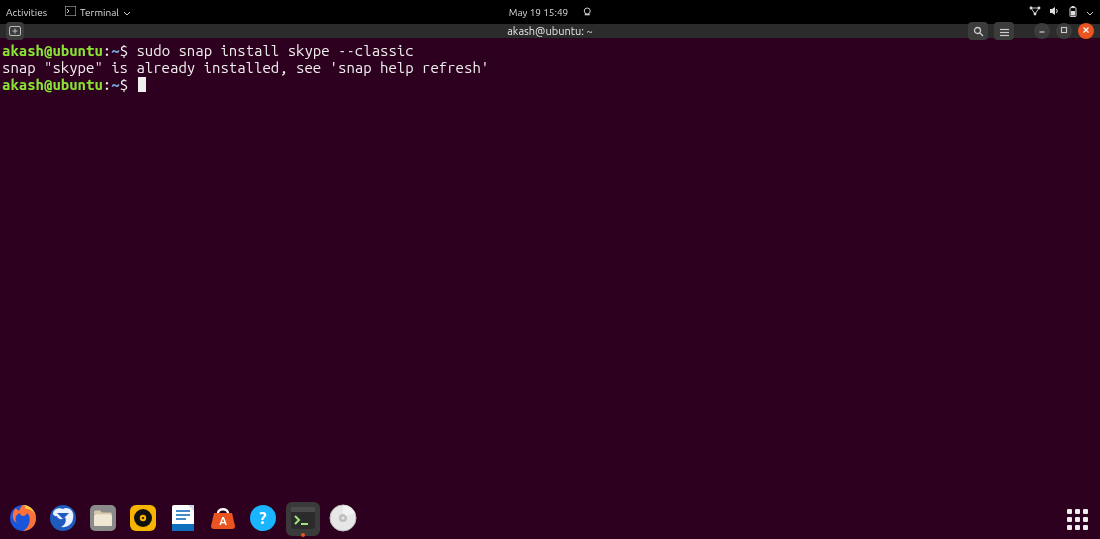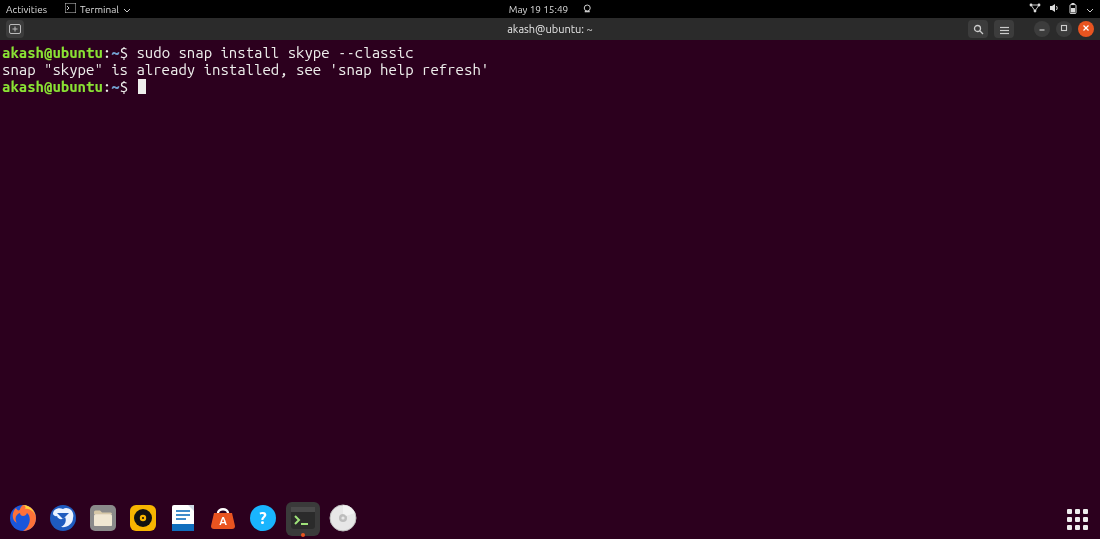--- a/index.html
+++ b/index.html
@@ -1,28 +1,28 @@
 <!DOCTYPE html>
 <html><head>
 <meta charset="utf-8">
 <style>
   * { margin: 0; padding: 0; box-sizing: border-box; }
   html, body { width: 1100px; height: 539px; overflow: hidden; font-family: Ubuntu, "Segoe UI", sans-serif; }
   body { background: #1a1a1a; color: #ddd; display: flex; flex-direction: column; }
 
   
-  .topbar { height: 18px; background: #000; color: #ddd; display: flex; align-items: center; font-size: 10px; padding: 0 6px; position: relative; }
+  .topbar { height: 24px; background: #000; color: #ddd; display: flex; align-items: center; font-size: 10px; padding: 0 6px; position: relative; }
   .topbar .left  { display: flex; align-items: center; gap: 18px; }
   .topbar .center{ position: absolute; left: 50%; transform: translateX(-50%); display: flex; align-items: center; gap: 14px; white-space: nowrap; }
   .topbar .right { margin-left: auto; display: flex; align-items: center; gap: 8px; }
   .topbar .item  { display: flex; align-items: center; gap: 4px; }
   .ico { display: inline-block; }
 
   
-  .titlebar { height: 22px; background: #2b2b2b; display: flex; align-items: center; padding: 0 6px; position: relative; }
+  .titlebar { height: 14px; background: #2b2b2b; display: flex; align-items: center; padding: 0 6px; position: relative; }
   .tb-btn { width: 18px; height: 18px; border-radius: 4px; background: #3c3c3c; display: flex; align-items: center; justify-content: center; margin-right: 4px; }
   .tb-btn.pill { border-radius: 4px; }
   .titlebar .wtitle { position: absolute; left: 50%; transform: translateX(-50%); font-size: 11px; color: #e6e6e6; }
   .titlebar .wcontrols { margin-left: auto; display: flex; align-items: center; gap: 6px; }
   .wc { width: 16px; height: 16px; border-radius: 50%; background: #3c3c3c; display: flex; align-items: center; justify-content: center; font-size: 9px; color: #ccc; }
   .wc.close { background: #e95420; color: #fff; }
   .sqbtn { width: 20px; height: 18px; border-radius: 4px; background: #3c3c3c; display:flex; align-items:center; justify-content:center; }
 
   
   .terminal { flex: 1; background: #2c001e;  padding: 4px 16px 0 2px; font-family: "Ubuntu Mono", "DejaVu Sans Mono", monospace; font-size: 15px; line-height: 17px; white-space: pre; color: #eeeeec; overflow: hidden; }

